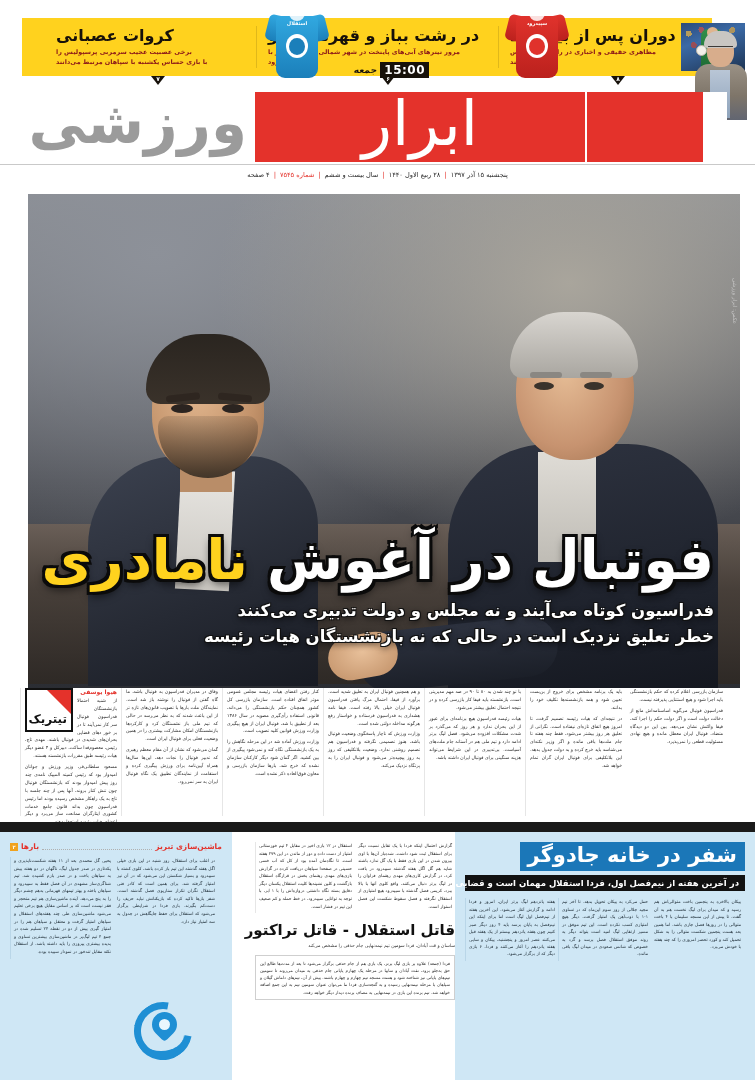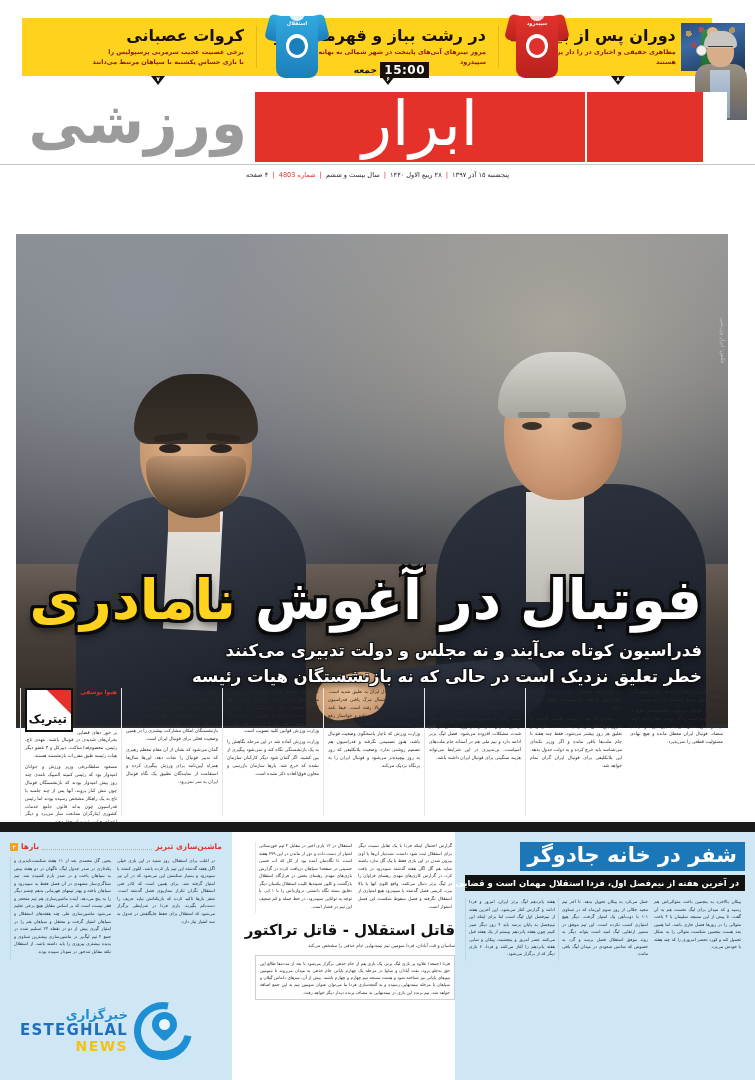--- a/index.html
+++ b/index.html
@@ -21,21 +21,21 @@
     background: #FFD21E;
   }
   .promo-cell {
     position: absolute; height: 58px; top: 0;
     display: flex; flex-direction: row-reverse; align-items: center;
     padding: 0 6px;
   }
   .promo-c1 { right: 38px; width: 218px; }
   .promo-c2 { right: 258px; width: 240px; }
   .promo-c3 { right: 500px; width: 210px; }
-  .promo-txt { text-align: right; direction: rtl; flex: 1; padding: 0 5px; }
+  .promo-txt { text-align: left; direction: rtl; flex: 1; padding: 0 5px; }
   .promo-title {
     font-size: 16px; font-weight: bold; color: #17110a; line-height: 1.15;
     white-space: nowrap;
   }
   .promo-sub {
     font-size: 6.4px; color: #8a1519; line-height: 1.45; margin-top: 3px;
     font-weight: bold;
   }
   .promo-divider {
     position: absolute; top: 8px; height: 42px; width: 1px; background:#e0b81a;
@@ -189,24 +189,23 @@
     position:absolute; left:0; right:0; top: 76px; height: 14px;
     display:flex; align-items:center; justify-content:center; gap:4px;
     direction: rtl;
   }
   .dateline span { font-size: 6.6px; color:#2a2a2a; white-space:nowrap; }
   .dateline .sep { color:#e4322b; font-size:7px; }
   .dateline .hl { color:#e4322b; }
 
   
   .hero {
-    position:absolute; left: 16px; top: 194px; width: 712px; height: 494px;
+    position:absolute; left: 28px; top: 194px; width: 712px; height: 494px;
     overflow:hidden;
     background: linear-gradient(160deg,#7f8288 0%,#5e6167 40%,#3a3c42 100%);
-    margin-top: 40px;
   }
   .hero-bgblur {
     position:absolute; inset:0;
     background:
       radial-gradient(ellipse at 76% 18%, #a9a59c 0%, rgba(169,165,156,0) 46%),
       radial-gradient(ellipse at 18% 12%, #8d9199 0%, rgba(141,145,153,0) 52%),
       linear-gradient(180deg, #8b8e93 0%, #4a4c52 58%, #2b2d33 100%);
   }
   .hero-deskline {
     position:absolute; left:0; right:0; top: 330px; height: 160px;
@@ -549,21 +548,21 @@
     <div class="mast-gray-word">ورزشی</div>
     <div class="mast-strip"></div>
 
     <div class="dateline">
       <span>پنجشنبه ۱۵ آذر ۱۳۹۷</span>
       <span class="sep">|</span>
       <span>۲۸ ربیع الاول ۱۴۴۰</span>
       <span class="sep">|</span>
       <span>سال بیست و ششم</span>
       <span class="sep">|</span>
-      <span class="hl">شماره 4803</span>
+      <span class="hl">شماره ۷۵۴۵</span>
       <span class="sep">|</span>
       <span>۴ صفحه</span>
     </div>
   </div>
 
   <div class="hero">
     <div class="hero-bgblur"></div>
     <div class="hero-deskline"></div>
 
     <div class="m1-suit"></div>
@@ -700,21 +699,16 @@
       </div>
     </div>
 
     <div class="wm">
       <div class="wm-mark">
         <div class="wm-ring"></div>
         <div class="wm-swoosh"></div>
         <div class="wm-pin"></div>
         <div class="wm-pin-dot"></div>
       </div>
-      <div class="wm-text">
-        <span class="wm-fa">خبرگزاری</span>
-        <span class="wm-en1">ESTEGHLAL</span>
-        <span class="wm-en2">NEWS</span>
-      </div>
     </div>
   </div>
 
 </div>
 
 </body></html>

